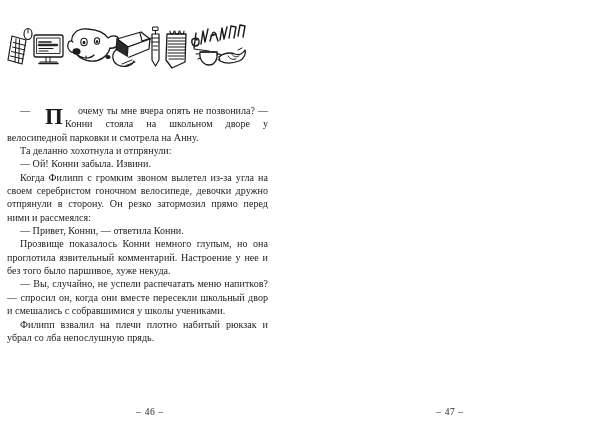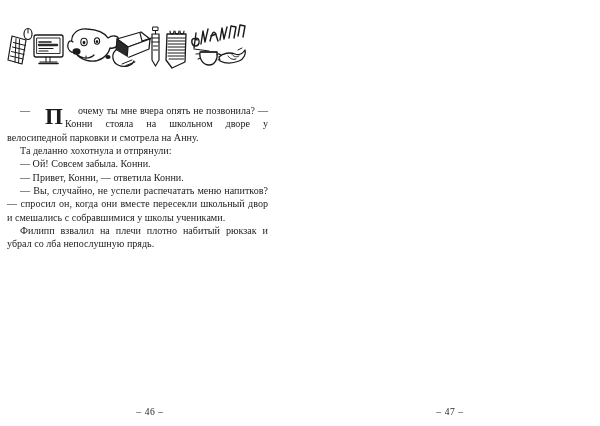--- a/index.html
+++ b/index.html
@@ -209,22 +209,24 @@
           <path d="M234 34 L238 32"></path>
         </g>
       </svg>
     </div>
 
     <div class="column col-left">
 
       <p class="opening"><span class="dash-lead">—</span><span class="dropcap">П</span><span>очему ты мне вчера опять не позвонила? — Конни стояла на школьном дворе у велосипедной парковки и смотрела на Анну.</span></p>
 
       <p>Та деланно хохотнула и отпрянули:</p>
-      <p>— Ой! Совсем забыла. Конни.</p>
+      <p>— Ой! Конни забыла. Извини.</p>
+      <p>Когда Филипп с громким звоном вылетел из-за угла на своем серебристом гоночном велосипеде, девочки дружно отпрянули в сторону. Он резко затормозил прямо перед ними и рассмеялся:</p>
       <p>— Привет, Конни, — ответила Конни.</p>
+      <p>Прозвище показалось Конни немного глупым, но она проглотила язвительный комментарий. Настроение у нее и без того было паршивое, хуже некуда.</p>
       <p>— Вы, случайно, не успели распечатать меню напитков? — спросил он, когда они вместе пересекли школьный двор и смешались с собравшимися у школы учениками.</p>
       <p>Филипп взвалил на плечи плотно набитый рюкзак и убрал со лба непослушную прядь.</p>
     </div>
 
     <div class="folio">– 46 –</div>
   </div>
 
   <div class="page page-right">
 
     <div class="folio">– 47 –</div>

